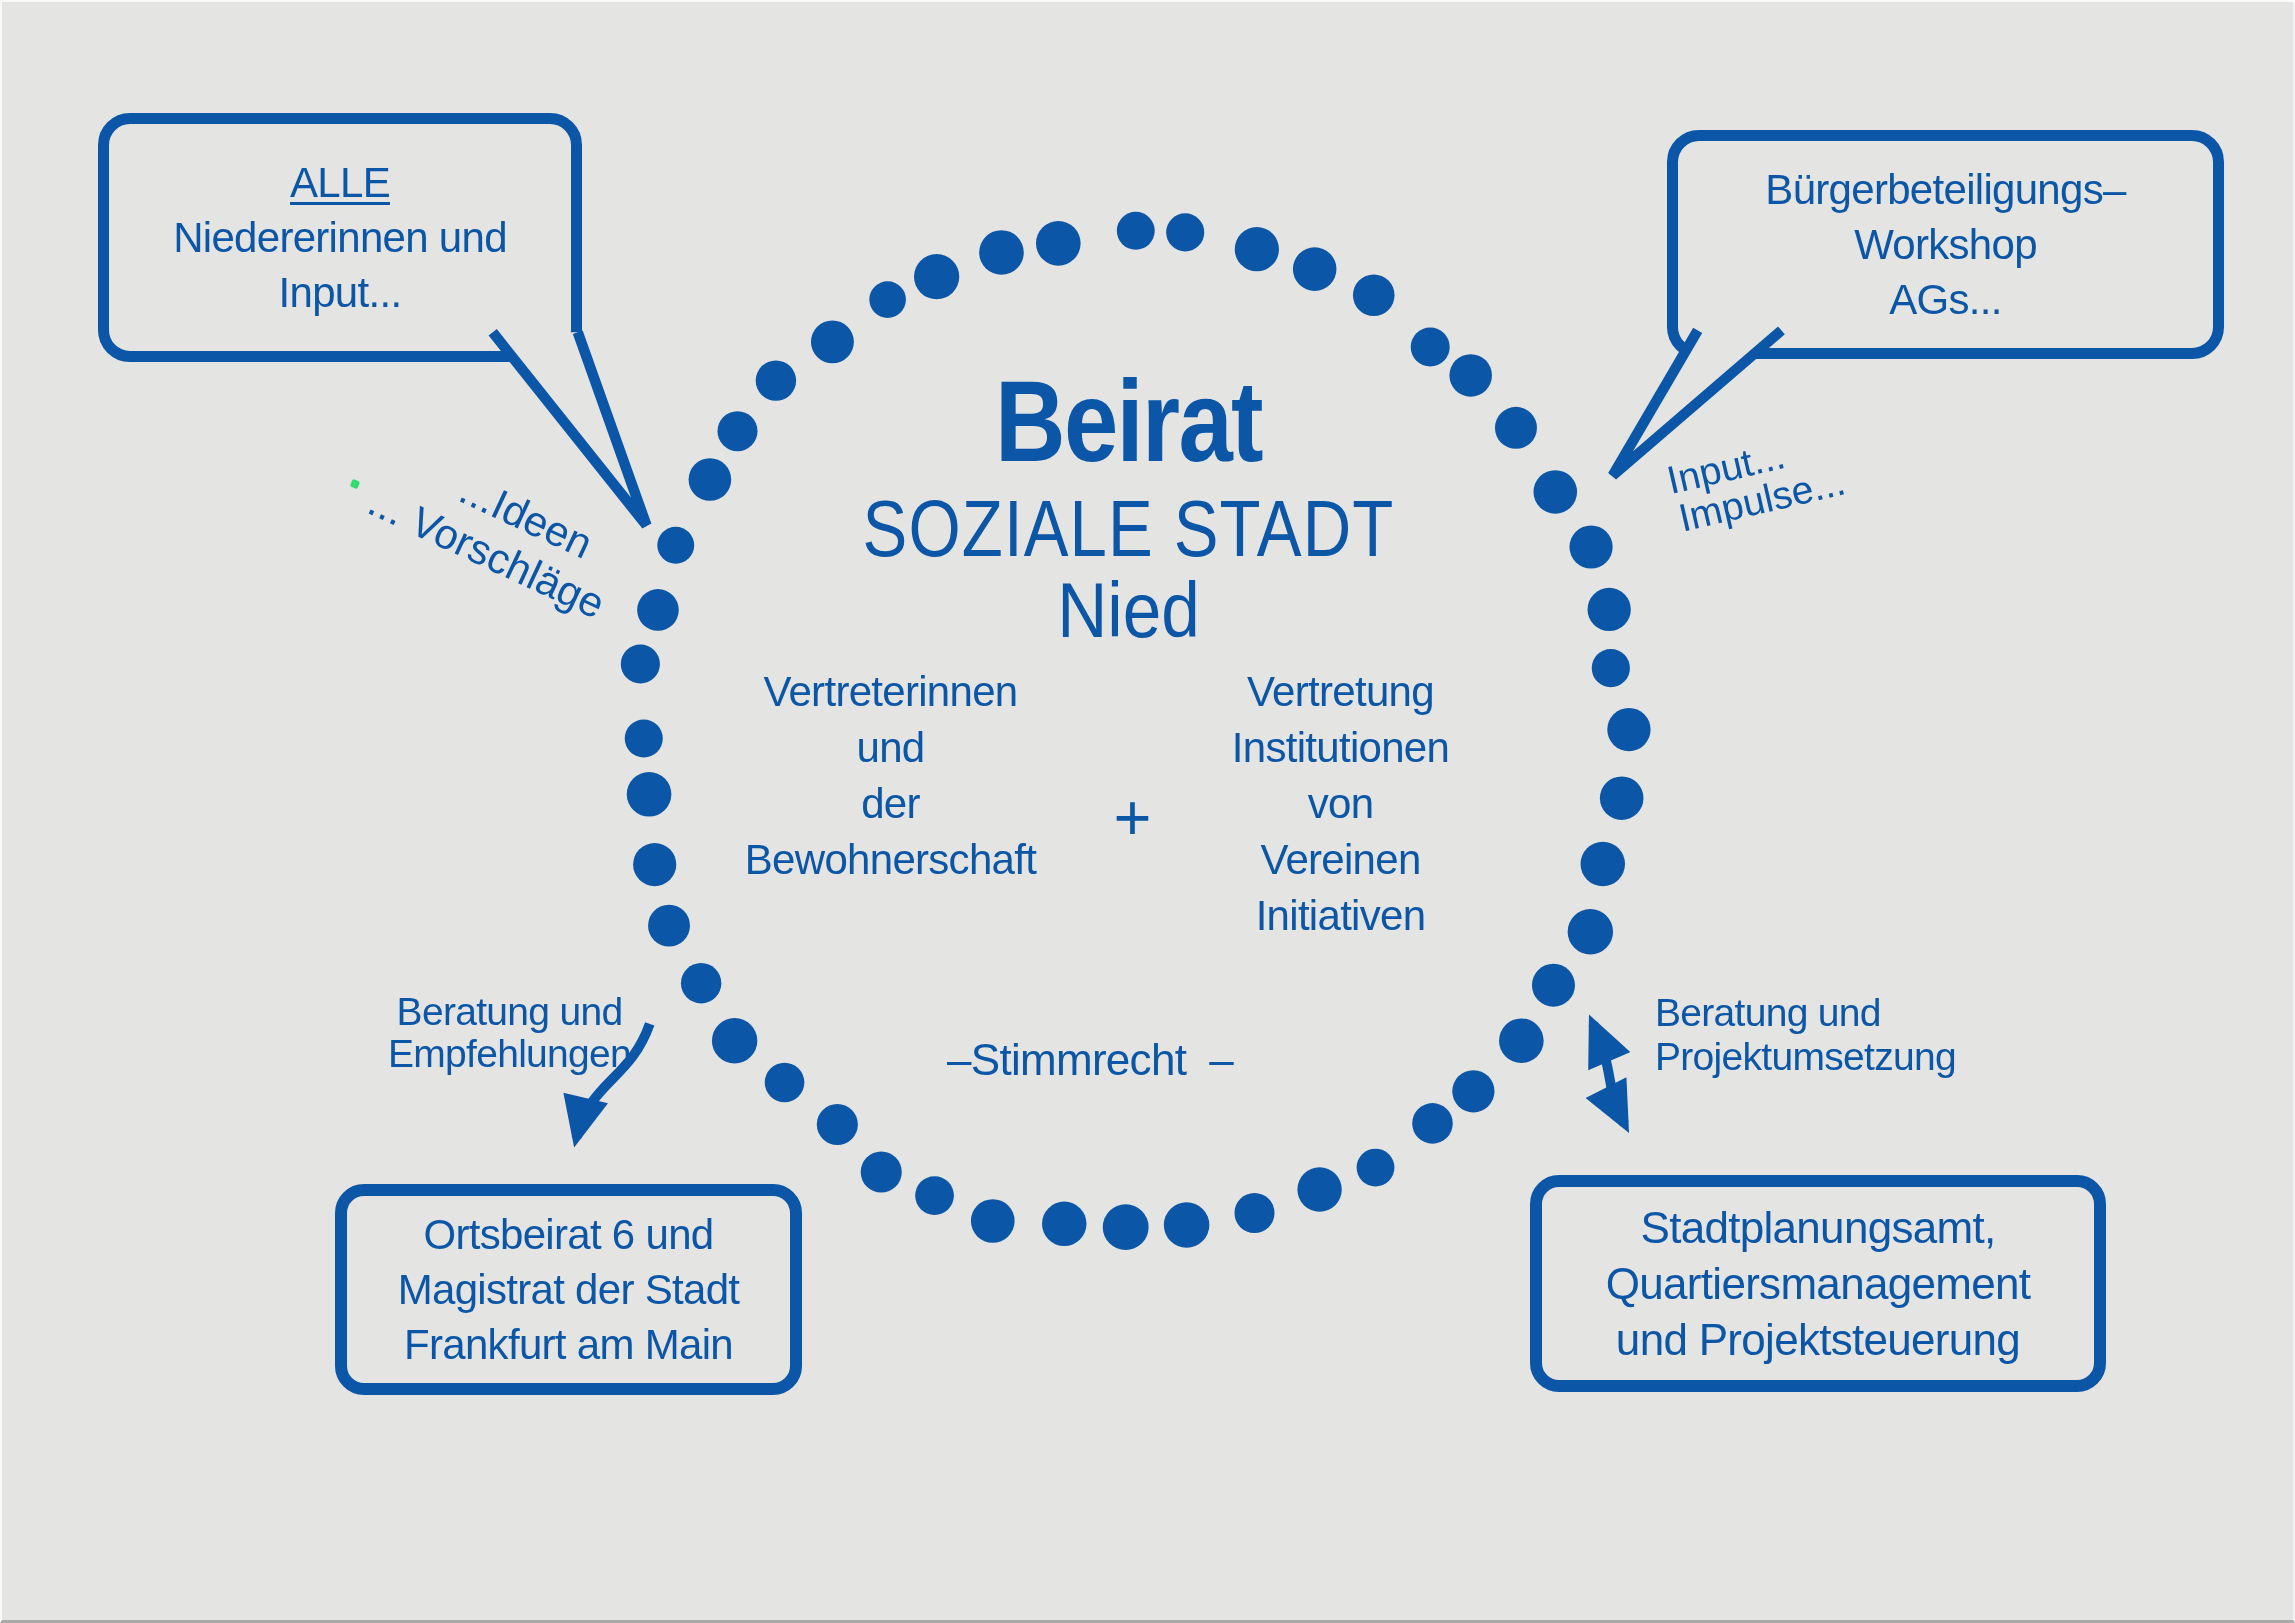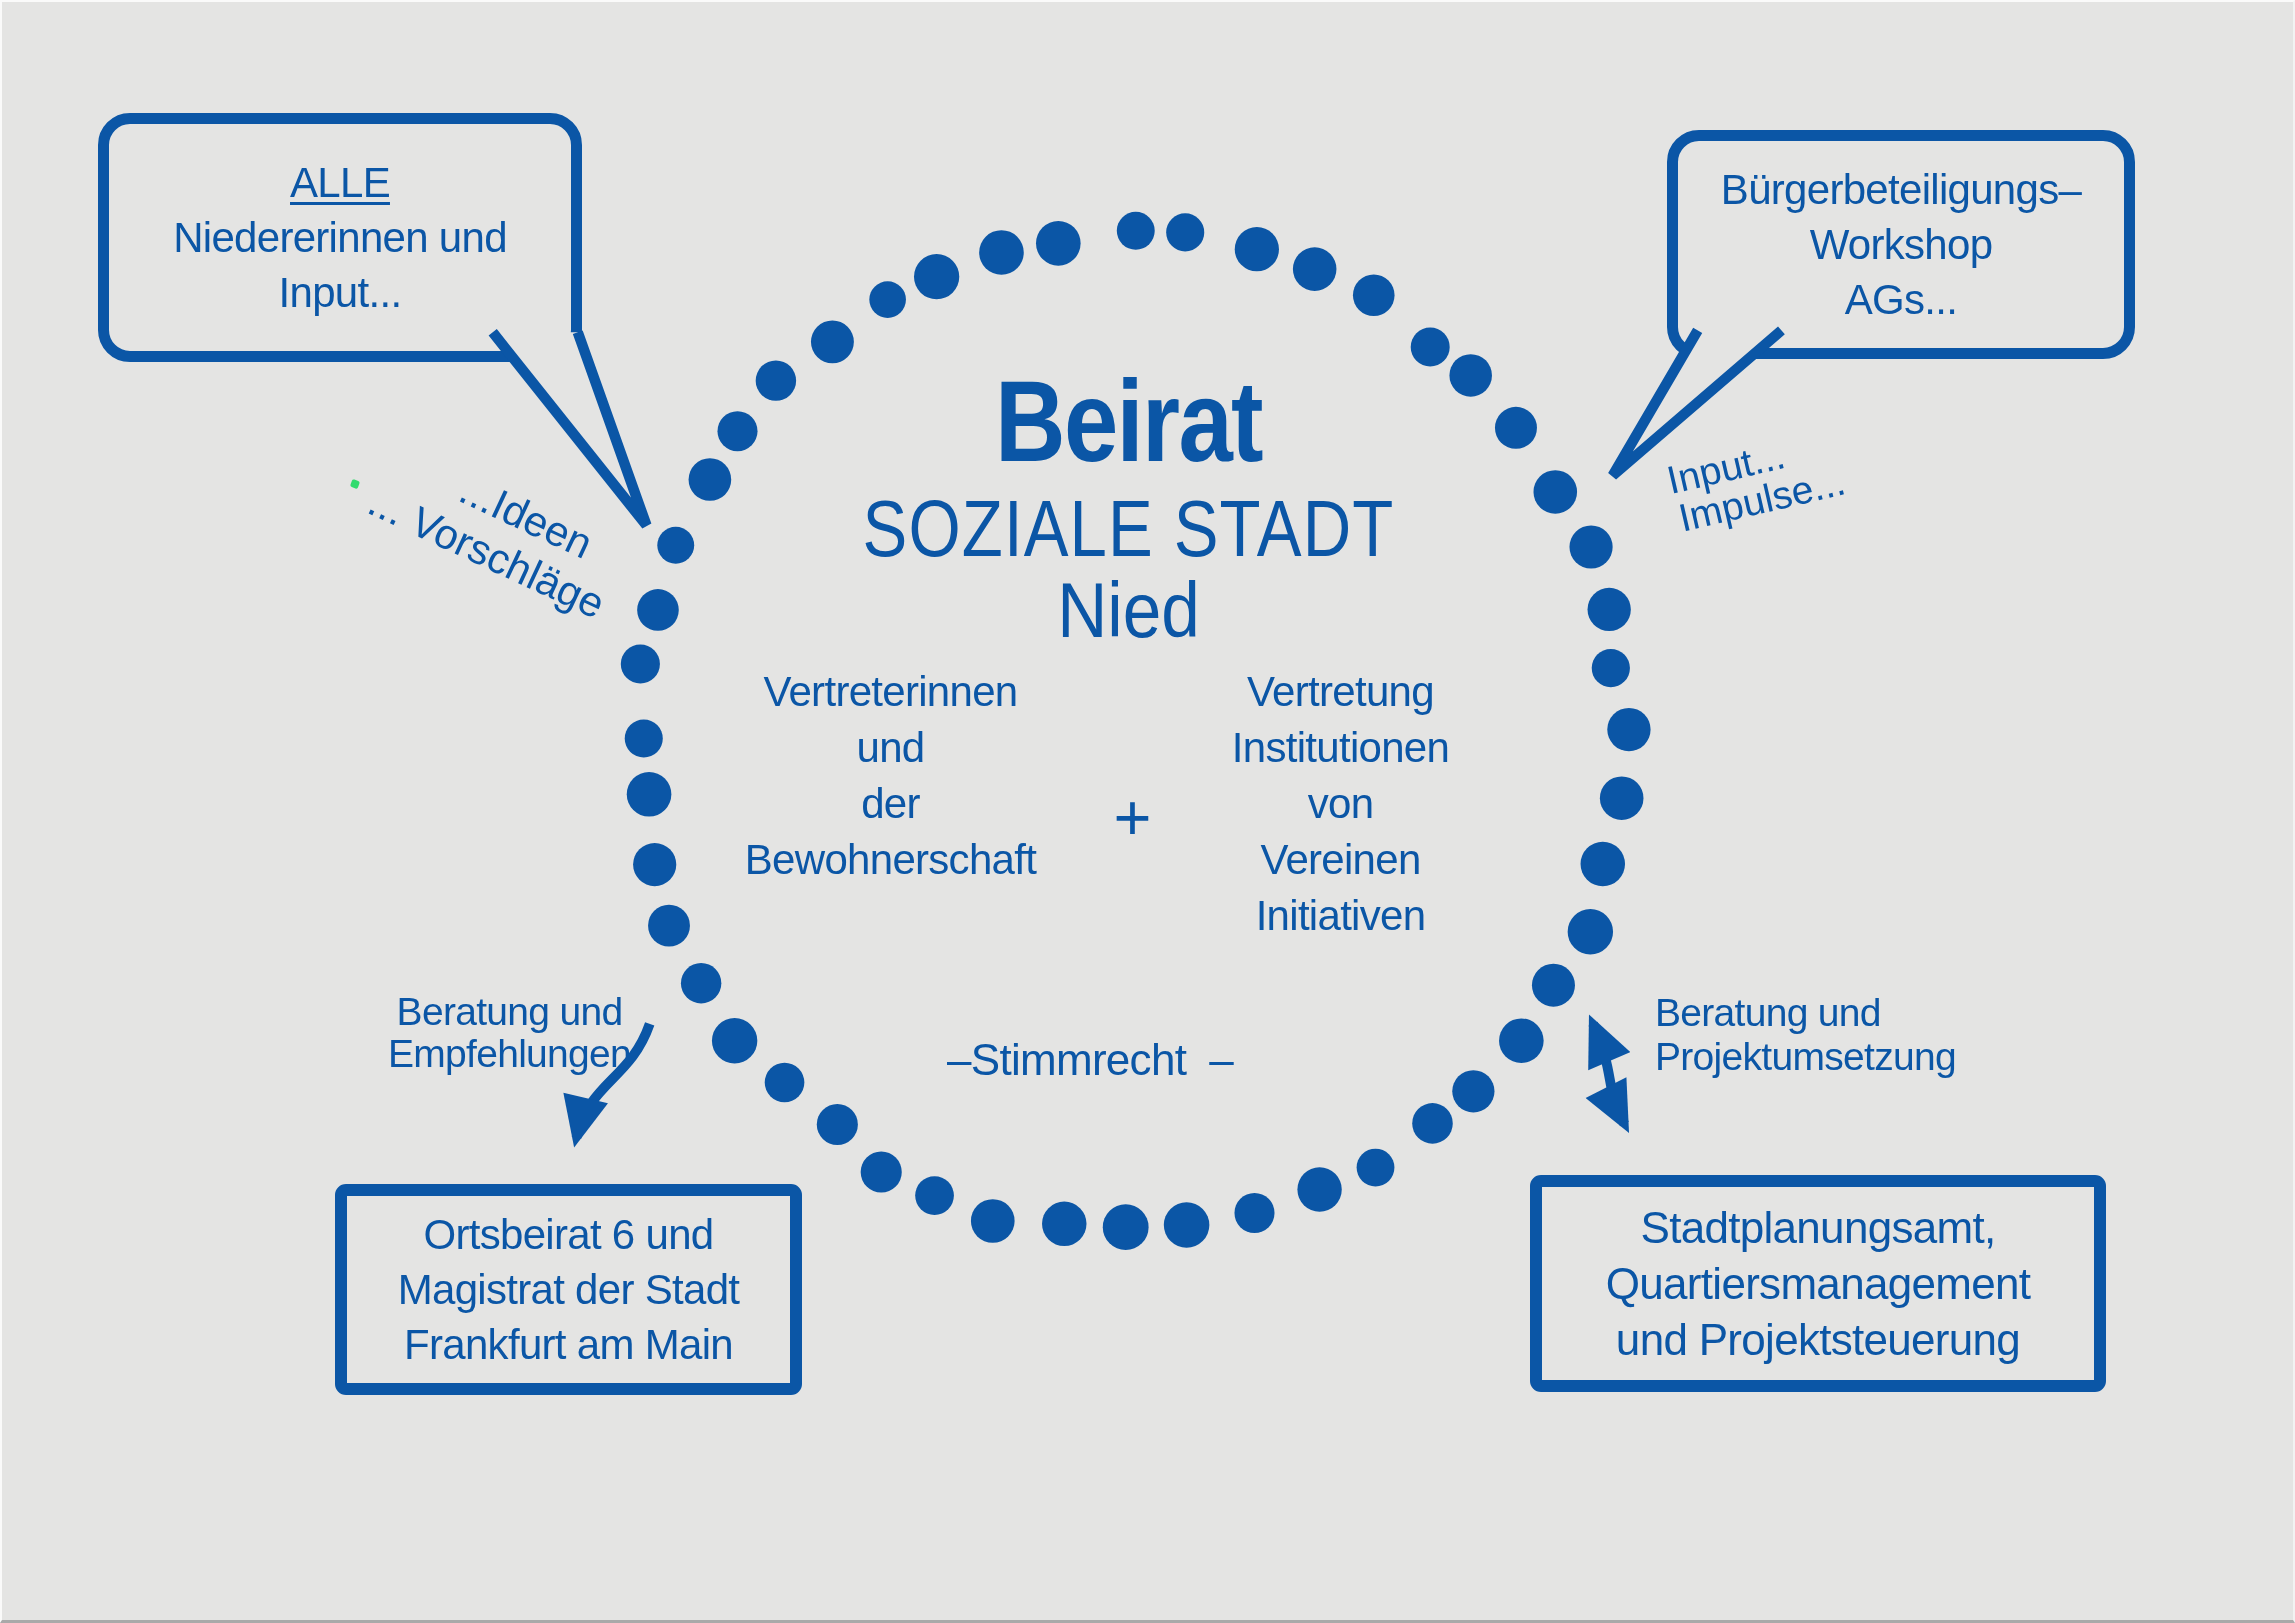--- a/index.html
+++ b/index.html
@@ -11,24 +11,24 @@
     font-family:"Liberation Sans", sans-serif;color:#0b56a6;
   }
   svg.layer{position:absolute;left:0;top:0;width:2295px;height:1623px;}
   .z1{z-index:1}.z3{z-index:3}
   .bubble,.box{
     position:absolute;box-sizing:border-box;border:11px solid #0b56a6;
     display:flex;flex-direction:column;justify-content:center;align-items:center;
     text-align:center;z-index:2;background:transparent;
   }
   .bubble{border-radius:32px;}
-  .box{border-width:12.4px;border-radius:11px;}
+  .box{border-width:12.4px;border-radius:29px;}
   .bubble .ln,.box .ln{font-size:42px;line-height:55px;letter-spacing:-0.7px;}
   .bubble-tl{left:96px;top:111px;width:484px;height:249px;}
-  .bubble-tr{left:1665px;top:128px;width:468px;height:229px;}
+  .bubble-tr{left:1665px;top:128px;width:557px;height:229px;}
   .box-bl{left:333px;top:1182px;width:467px;height:211px;}
   .box-br{left:1528px;top:1173px;width:576px;height:217px;}
   .box-br .ln{font-size:44px;line-height:56px;text-align:right;}
   .underl{text-decoration:underline;text-decoration-thickness:3.3px;text-underline-offset:4.6px;}
   .ctext{position:absolute;z-index:2;}
   .center-x{text-align:center;}
   .title{left:734px;top:359px;width:785px;font-size:115px;font-weight:bold;
          letter-spacing:-2px;line-height:1.05;transform:scaleX(.85);}
   .subtitle{left:734px;top:486px;width:785px;font-size:79px;letter-spacing:1.3px;
          line-height:1.05;transform:scaleX(.85);}

